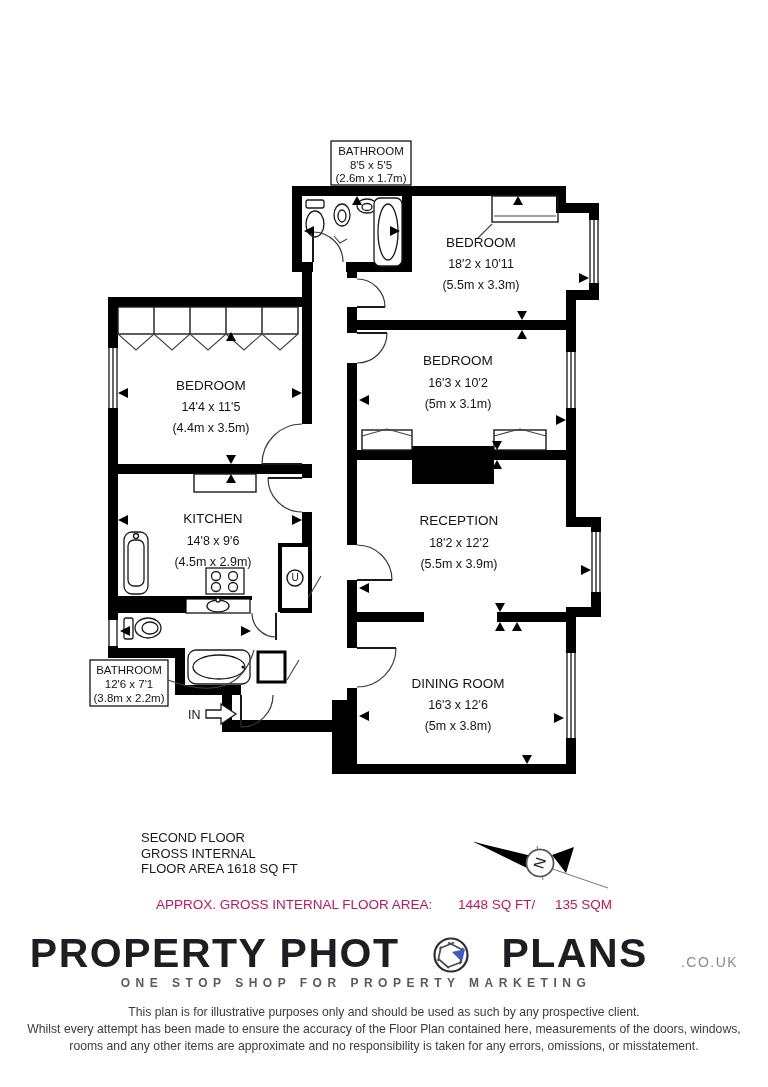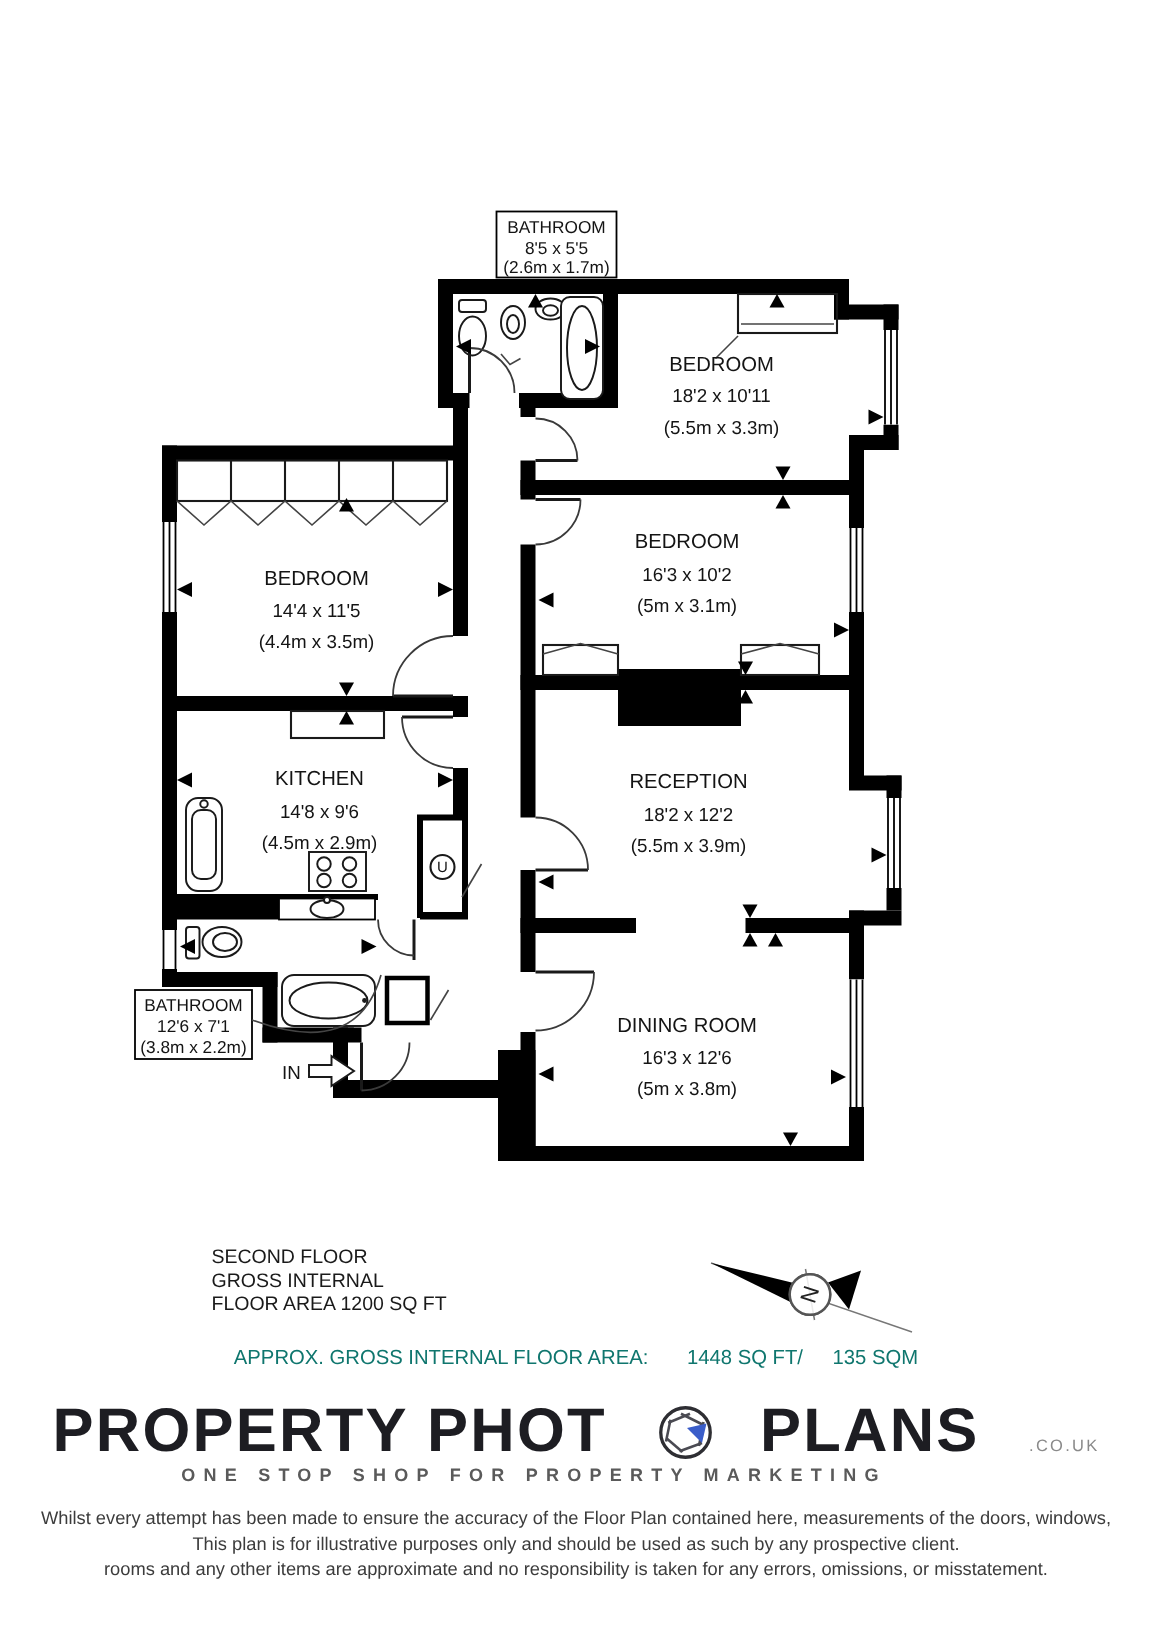--- a/index.html
+++ b/index.html
@@ -15,28 +15,28 @@
   .tri{fill:#000;}
   .room-name{font-size:13.5px;fill:#141414;text-anchor:middle;}
   .room-dim{font-size:12.5px;fill:#141414;text-anchor:middle;}
   .label-box{fill:#fff;stroke:#000;stroke-width:1.2;}
   .box-text{font-size:11.5px;fill:#141414;text-anchor:middle;}
   .in-text{font-size:12.5px;fill:#141414;}
   .u-text{font-size:10px;fill:#141414;text-anchor:middle;}
 
   .floor-note{position:absolute;left:113px;top:830px;font-size:13px;line-height:15.5px;color:#1a1a1a;margin-left:28px;}
   #compass{position:absolute;left:468px;top:834px;}
-  .area-line{position:absolute;left:0;top:897px;width:768px;text-align:center;font-size:13.5px;color:#0f766e;}
+  .area-line{position:absolute;left:0;top:897px;width:768px;text-align:center;font-size:13.5px;color:#be185d;}
   .area-line span{display:inline-block;}
   .area-imperial{margin-left:22px;}
   .area-metric{margin-left:16px;}
   .logo-row{position:absolute;left:0;top:930px;width:768px;display:flex;align-items:center;justify-content:center;gap:29px;}
   .logo-text{font-size:41px;font-weight:800;letter-spacing:1.5px;color:#1d1d22;white-space:nowrap;}
   .logo-icon{margin:2px 1px 0 3px;}
-  .logo-suffix{font-size:11px;font-weight:400;letter-spacing:1.5px;color:#8a8a8a;align-self:flex-end;margin:0 0 7px 4px;}
+  .logo-suffix{font-size:14px;font-weight:400;letter-spacing:1.5px;color:#8a8a8a;align-self:flex-end;margin:0 0 7px 4px;}
   .tagline{position:absolute;left:0;top:976px;width:712px;text-align:center;font-size:12px;font-weight:600;letter-spacing:5.5px;color:#5a5a5a;}
   .disclaimer{position:absolute;left:0;top:1004px;width:768px;text-align:center;font-size:12.2px;line-height:17px;color:#3c3c3c;}
 </style>
 </head>
 <body>
 
 <svg id="plan-svg" width="768" height="800" viewBox="0 0 768 800">
 
   <g>
 
@@ -341,21 +341,21 @@
 
   <g>
     <text class="in-text" x="188" y="719">IN</text>
     <polygon points="206,710 221,710 221,704 236,714 221,724 221,718 206,718" fill="#fff" stroke="#1a1a1a" stroke-width="1.3"></polygon>
   </g>
 </svg>
 
 <div class="floor-note">
   <div>SECOND FLOOR</div>
   <div>GROSS INTERNAL</div>
-  <div>FLOOR AREA 1200 SQ FT</div>
+  <div>FLOOR AREA 1618 SQ FT</div>
 </div>
 
 <svg id="compass" width="150" height="64" viewBox="0 0 150 64">
   <line x1="6" y1="8" x2="140" y2="54" stroke="#777" stroke-width="1"></line>
   <polygon points="6,8 68,23 63,36" fill="#000"></polygon>
   <polygon points="84,21 106,13 98,39" fill="#000"></polygon>
   <circle cx="72" cy="29" r="13.5" fill="#fff" stroke="#555" stroke-width="1.6"></circle>
   <line x1="69" y1="12" x2="75" y2="46" stroke="#777" stroke-width="1"></line>
   <circle cx="72" cy="29" r="13.5" fill="#fff" fill-opacity="0.85" stroke="#555" stroke-width="1.6"></circle>
   <text x="72" y="34" font-size="15" fill="#222" text-anchor="middle" transform="rotate(-72 72 29)">N</text>
@@ -381,16 +381,16 @@
     </g>
     <polygon points="1,-3 14,-6 11,7" fill="#3a5dc9"></polygon>
   </svg>
   <span class="logo-text">PLANS</span>
   <span class="logo-suffix">.CO.UK</span>
 </div>
 
 <div class="tagline">ONE STOP SHOP FOR PROPERTY MARKETING</div>
 
 <div class="disclaimer">
+  <div>This plan is for illustrative purposes only and should be used as such by any prospective client.</div>
   <div>Whilst every attempt has been made to ensure the accuracy of the Floor Plan contained here, measurements of the doors, windows,</div>
-  <div>This plan is for illustrative purposes only and should be used as such by any prospective client.</div>
   <div>rooms and any other items are approximate and no responsibility is taken for any errors, omissions, or misstatement.</div>
 </div>
 
 </body></html>

